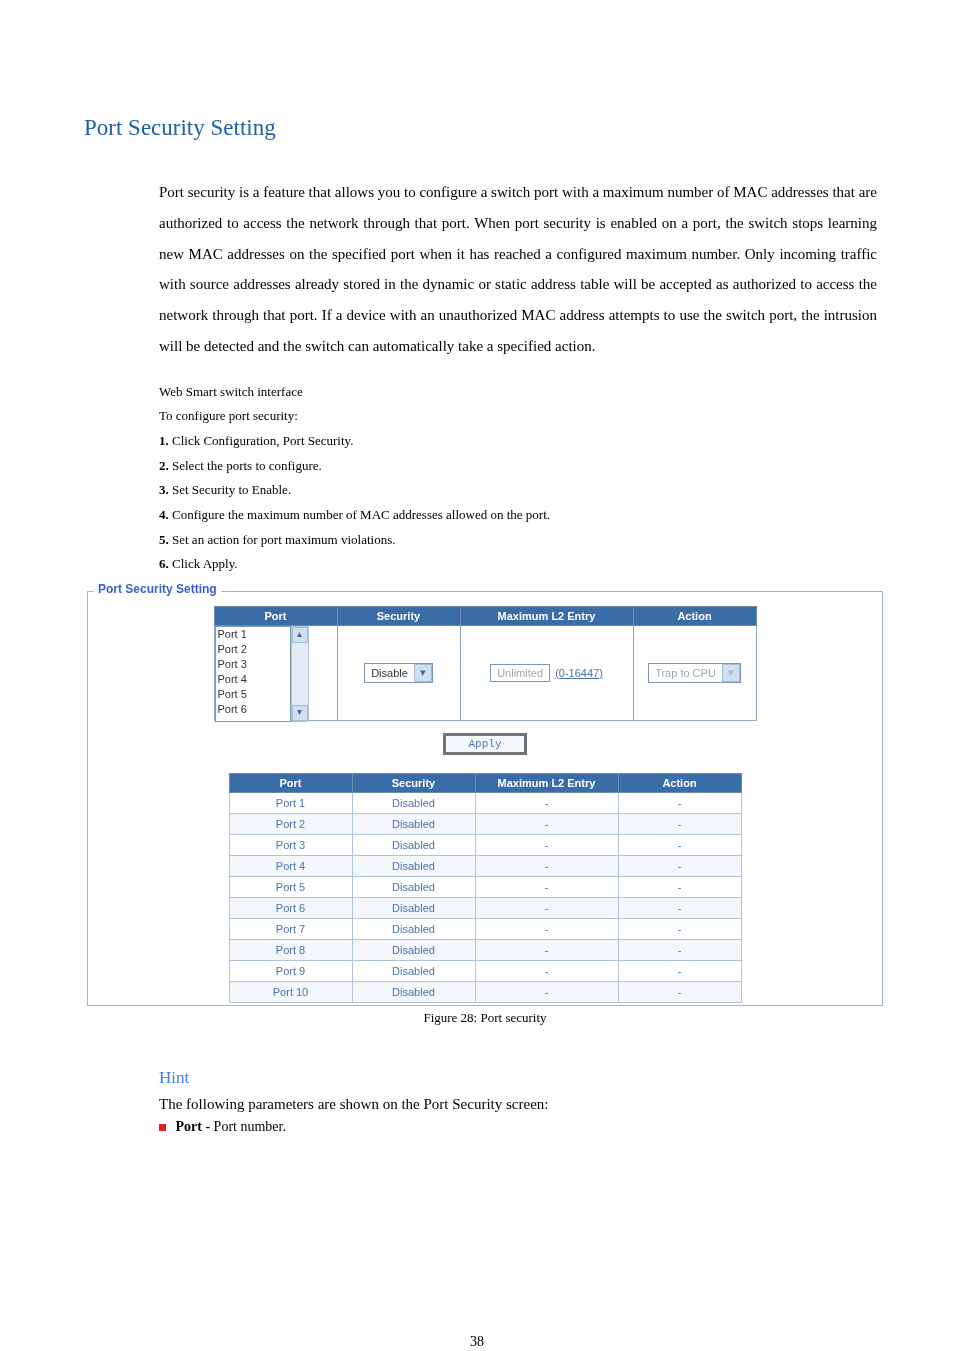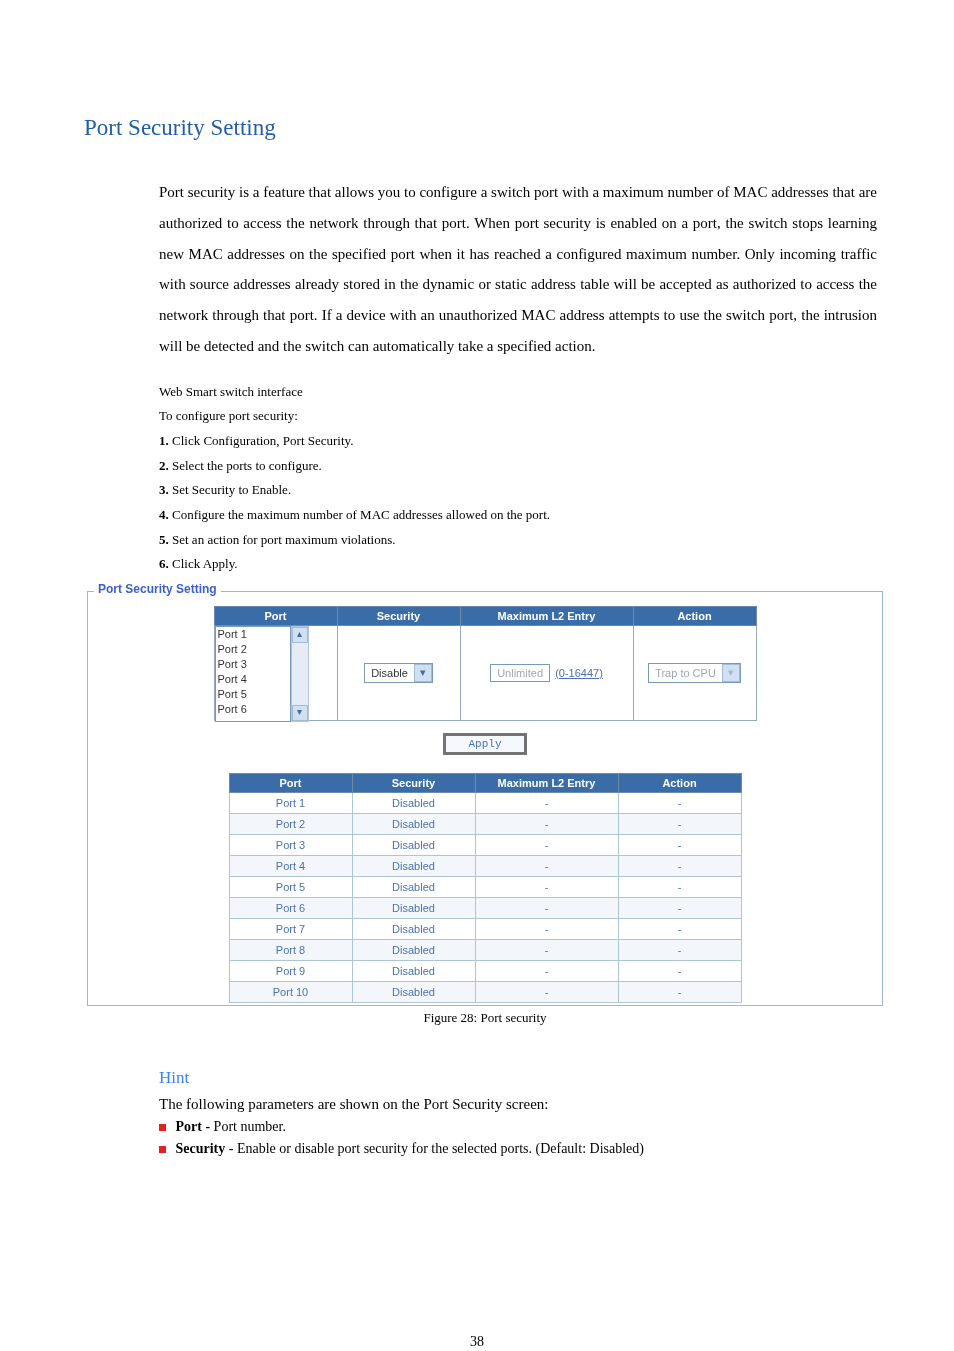--- a/index.html
+++ b/index.html
@@ -384,21 +384,17 @@
   <div class="figure-caption">Figure 28: Port security</div>
 
   <div class="body-block">
     <h2 class="h2">Hint</h2>
     <div style="font-size:15px">The following parameters are shown on the Port Security screen:</div>
 
     <div class="bullet">
       <span class="sq"></span>
       <span class="bold">Port - </span><span>Port number.</span>
     </div>
-    <div class="bullet">
-      <span class="sq"></span>
-      <span class="bold">Security</span><span> - Enable or disable port security for the selected ports. (Default: Disabled)</span>
-    </div>
   </div>
 
 </div>
 
 <div class="page-num">38</div>
 
 </body></html>

